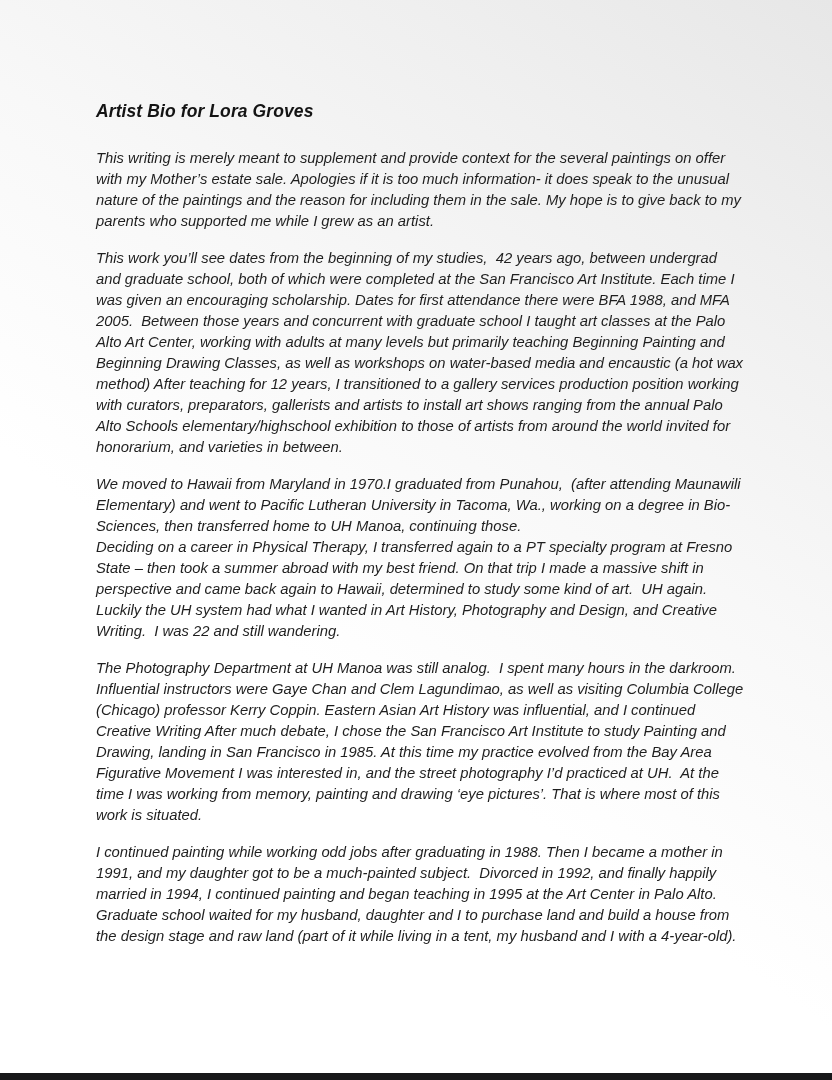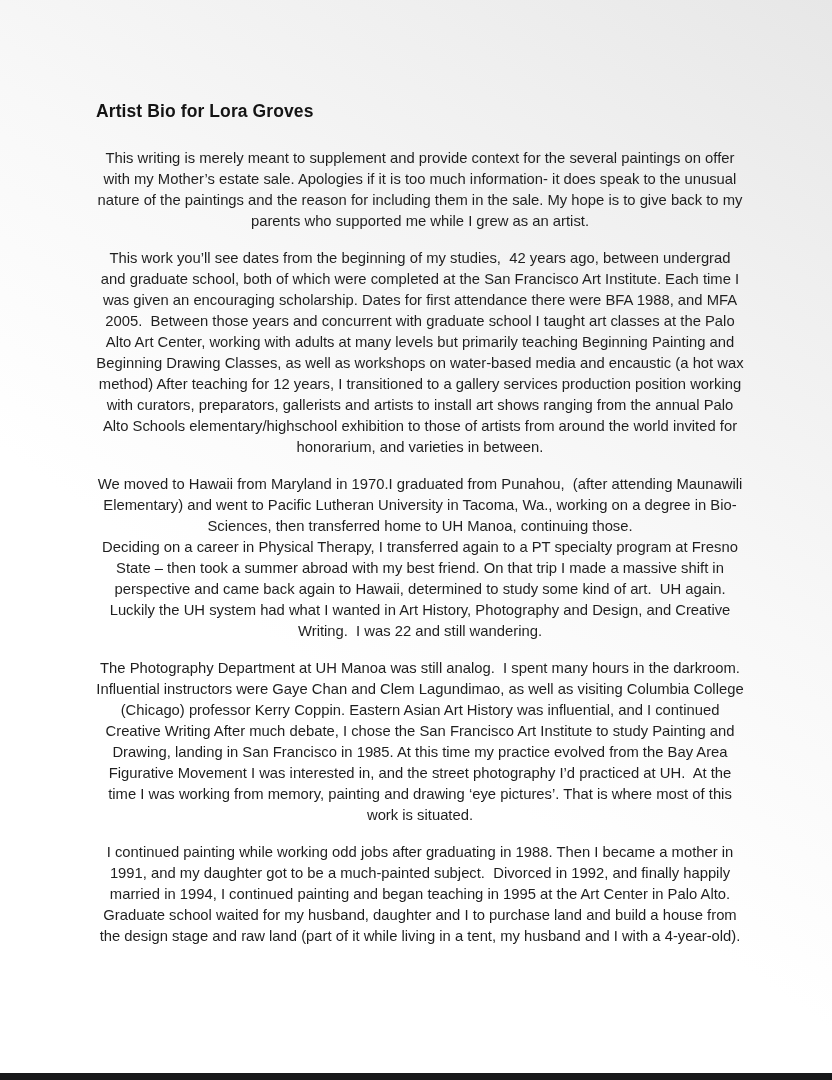--- a/index.html
+++ b/index.html
@@ -14,36 +14,37 @@
     position:relative;
     font-family:"Liberation Sans", sans-serif;
     
     background:linear-gradient(215deg,#e7e7e7 0%,#efefef 18%,#f8f8f8 40%,#ffffff 62%);
   }
   .page-content{
     position:absolute;
     left:96px;
     top:100px;
     width:648px;
+    font-style:italic;
   }
   .doc-title{
     font-size:17.5px;
     line-height:22px;
     font-weight:bold;
     color:var(--title-color);
     margin:0 0 26px 0;
     letter-spacing:0.1px;
   }
   .para{
     font-size:14.8px;
     line-height:21px;
     color:var(--text-color);
     margin:0 0 16px 0;
     white-space:pre-wrap; 
-    text-align:center;
+    text-align:left;
   }
   .bottom-bar{
     position:absolute;
     left:0;bottom:0;
     width:832px;height:7px;
     background:var(--bar-color);
   }
 </style>
 </head>
 <body>

